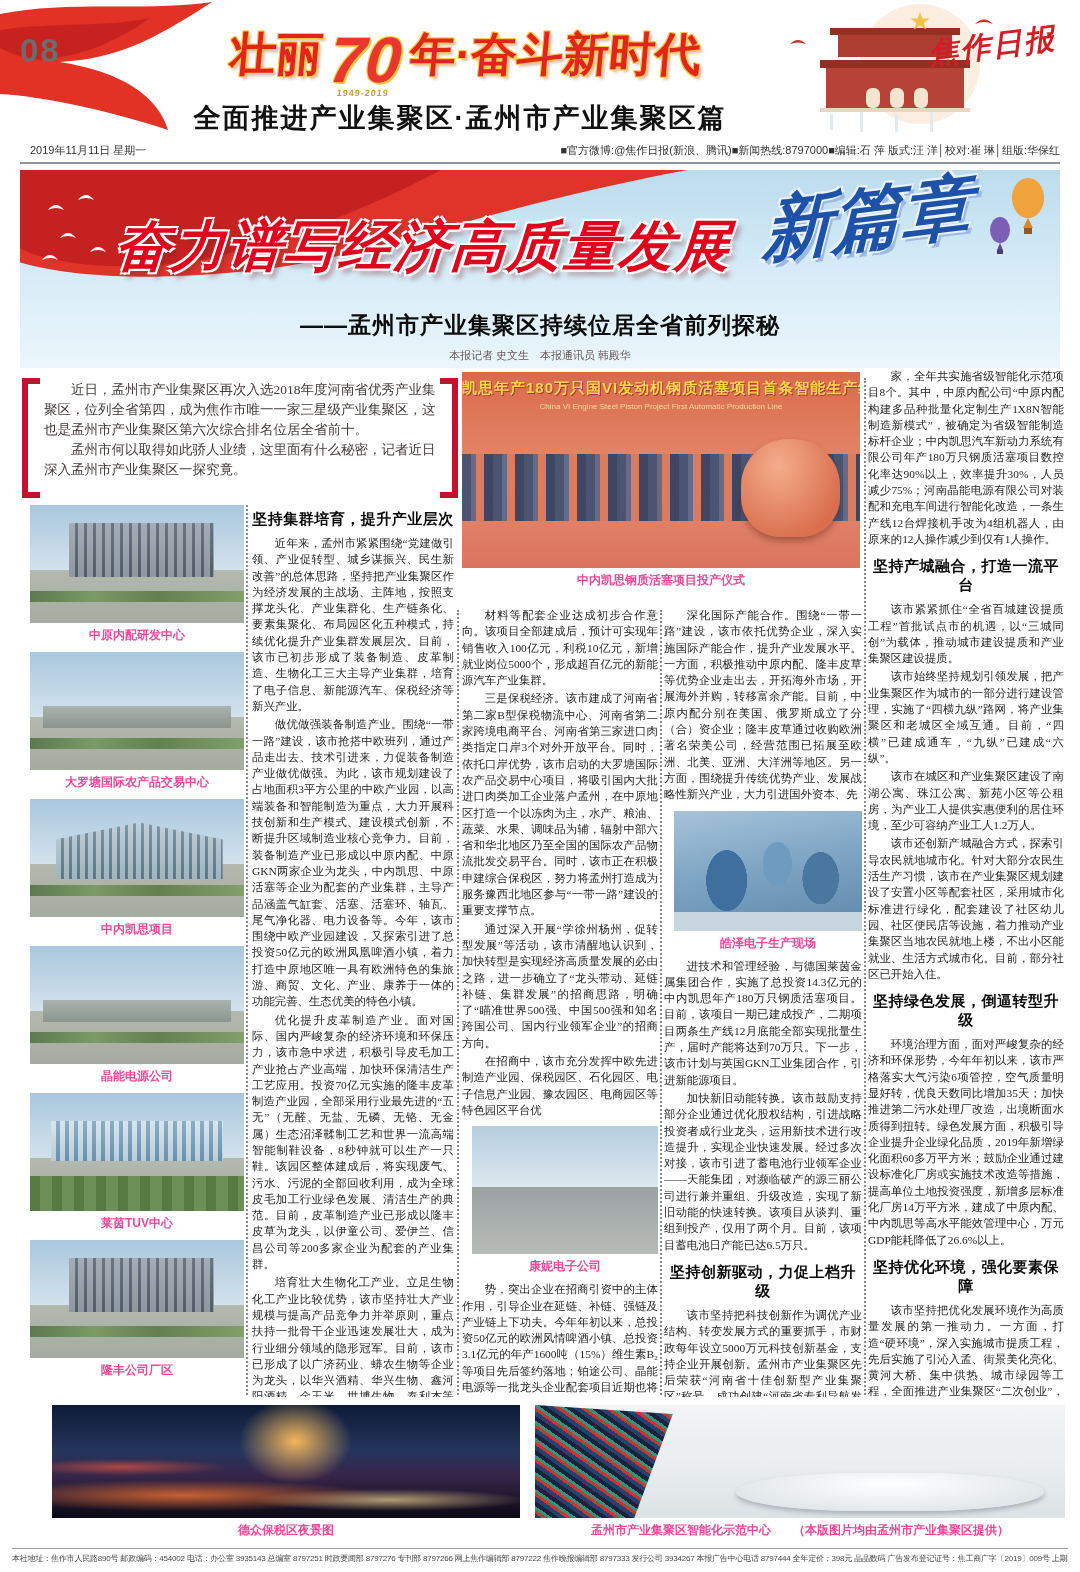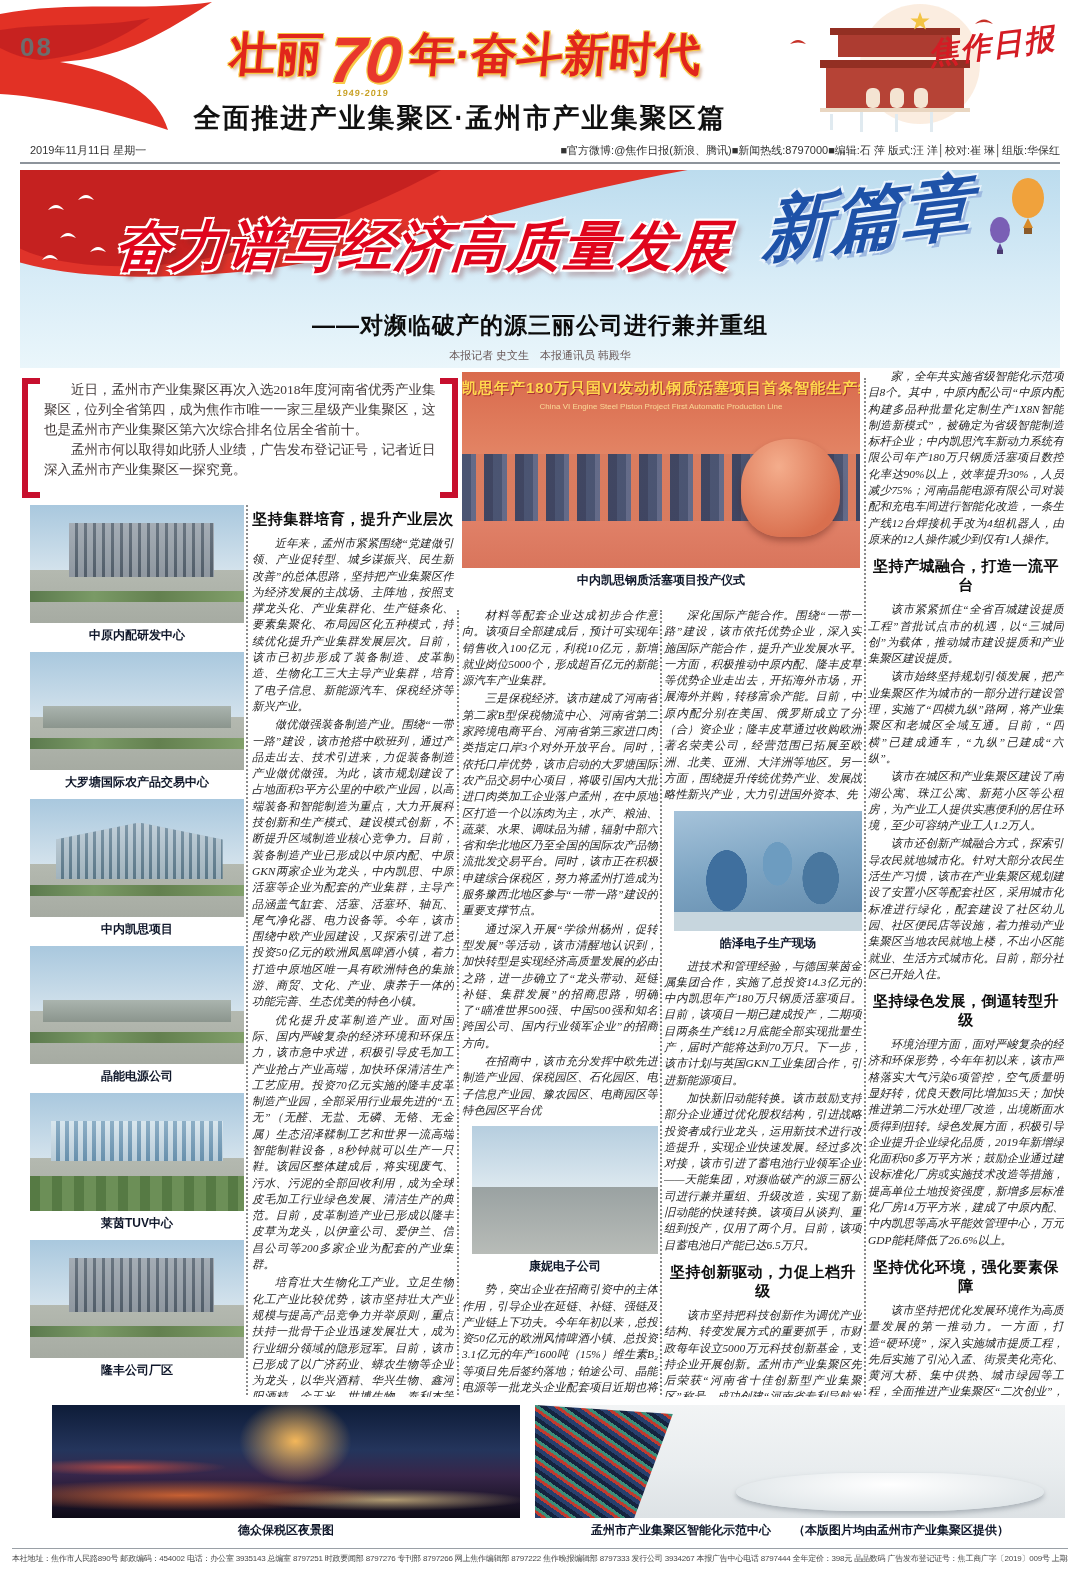--- a/index.html
+++ b/index.html
@@ -1,20 +1,20 @@
 <!DOCTYPE html>
 <html><head>
 <meta charset="utf-8">
 <style>
   html,body{margin:0;padding:0;background:#e8e8e8;}
   .page{position:relative;width:1080px;height:1572px;margin:0 auto;background:#fff;overflow:hidden;
         font-family:"Liberation Sans",sans-serif;color:#222;}
   
   .ribbon-svg{position:absolute;left:0;top:0;width:215px;height:140px;}
-  .page-num{position:absolute;left:20px;top:32px;font-size:26px;font-weight:bold;color:#6d6d6d;letter-spacing:2px;}
+  .page-num{position:absolute;left:20px;top:32px;font-size:33px;font-weight:bold;color:#6d6d6d;letter-spacing:2px;}
   .banner{position:absolute;left:230px;top:24px;white-space:nowrap;transform:skewX(-5deg);}
   .banner .b1,.banner .b2{font-size:46px;font-weight:900;color:#e1251b;
      text-shadow:-1px -1px 0 #f7c948,1px -1px 0 #f7c948,-1px 1px 0 #f7c948,1px 1px 0 #f7c948,3px 3px 3px rgba(150,60,0,.35);}
   .b70wrap{display:inline-flex;flex-direction:column;align-items:center;vertical-align:-12px;margin:0 8px;}
   .b70{font-size:64px;line-height:56px;font-weight:900;color:#e8372c;font-style:italic;
      text-shadow:-1px -1px 0 #f7c948,1px -1px 0 #f7c948,-1px 1px 0 #f7c948,2px 2px 0 #f7c948;}
   .b70yr{font-size:9px;color:#c9a227;font-weight:bold;letter-spacing:1px;}
   .tiananmen{position:absolute;left:770px;top:4px;width:250px;height:130px;opacity:.95;}
   .paper-name{position:absolute;left:928px;top:26px;font-size:30px;font-weight:bold;font-style:italic;
      color:#d41c24;transform:rotate(-7deg);font-family:"Liberation Serif",serif;letter-spacing:2px;}
@@ -41,21 +41,21 @@
      font-size:11px;color:#6b5b5b;font-family:"Liberation Serif",serif;}
   
   .lead{position:absolute;left:22px;top:378px;width:392px;height:118px;padding:2px 22px 0 22px;
      font-family:"Liberation Serif",serif;font-size:13.5px;line-height:20px;color:#433a3a;}
   .lead:before,.lead:after{content:'';position:absolute;top:0;bottom:0;width:12px;border:6px solid #c70f2e;}
   .lead:before{left:0;border-right:none;}
   .lead:after{right:0;border-left:none;}
   .lead p{margin:0;text-indent:2em;}
   
   .ph{position:relative;width:100%;overflow:hidden;background:#cfd8de;}
-  .cap{text-align:center;font-size:12px;font-weight:600;color:#0f172a;margin-top:5px;line-height:14px;}
+  .cap{text-align:center;font-size:12px;font-weight:600;color:#ec4899;margin-top:5px;line-height:14px;}
   .bldg{background:linear-gradient(180deg,#a9c8de 0%,#d3e2ec 55%,#b4b9b0 55%,#a6aba2 100%);}
   .bldg:before{content:'';position:absolute;left:18%;right:14%;top:15%;height:46%;
      background:repeating-linear-gradient(90deg,rgba(255,255,255,.3) 0 6px,rgba(20,30,40,.18) 6px 9px),
      linear-gradient(180deg,#7d8995,#5f6b77);}
   .bldg:after{content:'';position:absolute;left:0;right:0;bottom:18%;height:9%;
      background:linear-gradient(90deg,#5c7a4e,#7a9a66 30%,#63804f 60%,#82a06b);}
   .glass:before{left:12%;right:10%;top:20%;height:48%;
      background:repeating-linear-gradient(90deg,rgba(255,255,255,.35) 0 5px,rgba(30,60,80,.25) 5px 8px),
      linear-gradient(180deg,#9fb6c6,#6e8a99);clip-path:polygon(0 30%,50% 0,100% 30%,100% 100%,0 100%);}
   .gate:before{left:6%;right:6%;top:46%;height:18%;
@@ -91,21 +91,21 @@
      radial-gradient(ellipse 30% 10% at 15% 55%, rgba(255,90,60,.6), transparent 75%);}
   .interior{background:linear-gradient(180deg,#f2f4f5 0%,#e9edef 55%,#dde2e5 100%);}
   .interior:before{content:'';position:absolute;left:0;top:0;bottom:0;width:26%;
      background:repeating-linear-gradient(35deg,#27406e 0 4px,#c23a2e 4px 7px,#3c8f7a 7px 10px,#15233f 10px 14px);
      clip-path:polygon(0 0,100% 8%,72% 100%,0 100%);}
   .interior:after{content:'';position:absolute;left:38%;right:4%;bottom:6%;height:34%;border-radius:50%/60%;
      background:radial-gradient(ellipse at 50% 30%,#ffffff,#dfe5e8 80%);box-shadow:0 3px 5px rgba(120,130,140,.5);}
   
   .colhead{font-size:15px;font-weight:900;text-align:center;color:#0d0d0d;margin:10px 0 6px 0;letter-spacing:.5px;}
   .col p{margin:0 0 2px 0;font-family:"Liberation Serif",serif;font-size:11.4px;line-height:16.3px;
-     text-align:justify;text-indent:2em;color:#262626;font-style:italic;}
+     text-align:justify;text-indent:2em;color:#262626;}
   .col{position:absolute;overflow:hidden;}
   .col figure{margin:8px 0;padding-left:10px;}
   .lcol figure{margin:0 0 10px 0;}
   .vd{position:absolute;border-left:2px dotted #8a8a8a;width:0;}
   .cfig{position:absolute;left:462px;top:372px;width:398px;}
   
   .bfig{position:absolute;top:1405px;}
   .bcap-row{display:flex;justify-content:center;gap:22px;}
   .colophon{position:absolute;left:12px;top:1548px;width:1056px;border-top:1px solid #9aa0a6;padding-top:4px;
      font-size:8px;color:#4a4a4a;white-space:nowrap;overflow:hidden;letter-spacing:-.2px;}
@@ -172,27 +172,27 @@
     <div class="feature-headline">奋力谱写经济高质量发展</div>
     <div class="feature-cursive">新篇章</div>
     <svg class="balloons" viewBox="0 0 70 110">
       <ellipse cx="44" cy="26" rx="16" ry="20" fill="#f0a23c"></ellipse>
       <path d="M44,46 l-5,10 h10 Z" fill="#d88a28"></path>
         <rect x="40" y="56" width="8" height="6" fill="#8a5a2a"></rect>
       <ellipse cx="16" cy="58" rx="10" ry="13" fill="#7a5fb5"></ellipse>
       <path d="M16,71 l-3,7 h6 Z" fill="#5e4694"></path>
         <rect x="13" y="78" width="6" height="4" fill="#4a3a70"></rect>
     </svg>
-    <div class="feature-subhead">——对濒临破产的源三丽公司进行兼并重组</div>
+    <div class="feature-subhead">——孟州市产业集聚区持续位居全省前列探秘</div>
     <div class="feature-byline">本报记者 史文生　本报通讯员 韩殿华</div>
   </section>
 
   <section class="lead">
     <p>近日，孟州市产业集聚区再次入选2018年度河南省优秀产业集聚区，位列全省第四，成为焦作市唯一一家三星级产业集聚区，这也是孟州市产业集聚区第六次综合排名位居全省前十。</p>
-    <p>孟州市何以取得如此骄人业绩，广告发布登记证号，记者近日深入孟州市产业集聚区一探究竟。</p>
+    <p>孟州市何以取得如此骄人业绩，这里面有什么秘密，记者近日深入孟州市产业集聚区一探究竟。</p>
   </section>
 
   <figure class="cfig" style="margin:0;">
     <div class="ph ceremony" style="height:196px;">
       <div class="cer-t1">凯思年产180万只国VI发动机钢质活塞项目首条智能生产线</div>
       <div class="cer-t2">China VI Engine Steel Piston Project First Automatic Production Line</div>
       <div class="crowd"></div>
       <div class="machine"></div>
     </div>
     <figcaption class="cap">中内凯思钢质活塞项目投产仪式</figcaption>

